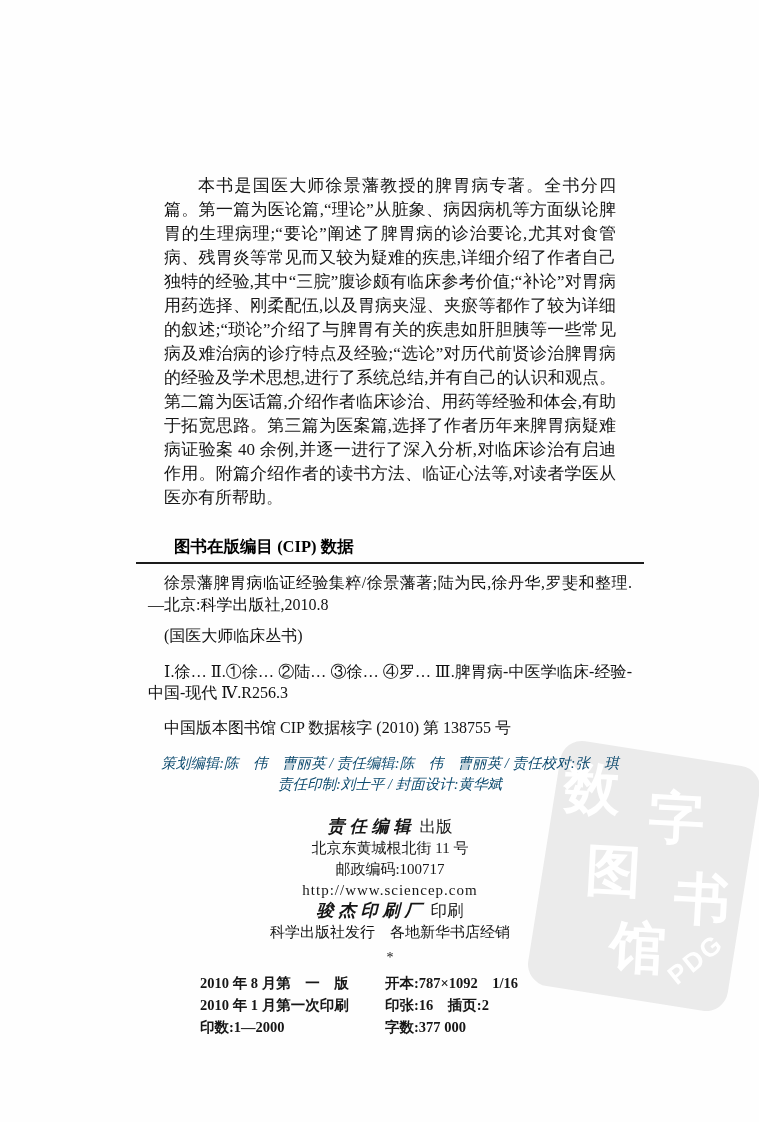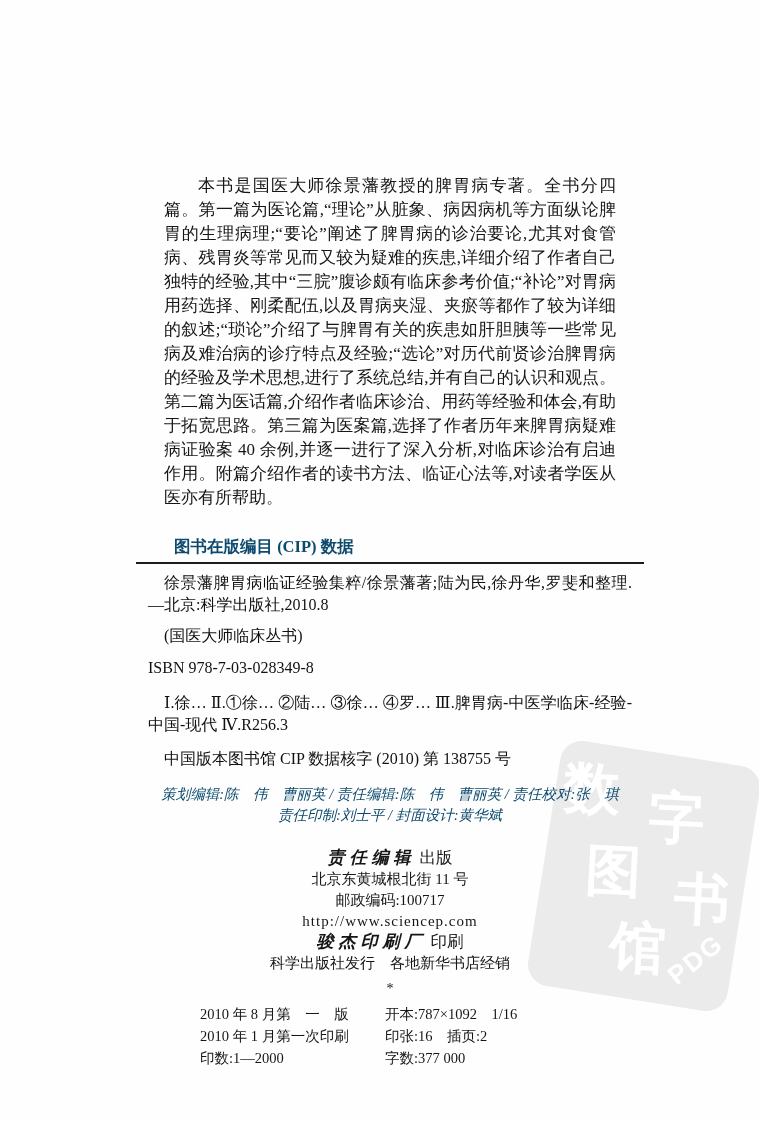--- a/index.html
+++ b/index.html
@@ -34,21 +34,21 @@
     text-indent: 2em;
     margin: 16px;
     color: #161616;
   }
   .cip { margin-top: 26px; }
   .cip-header {
     font-weight: 700;
     font-size: 16.5px;
     padding-left: 26px;
     margin: 0 0 4px 0;
-    color: #0c4a6e;
+    color: #000000;
   }
   .cip-rule {
     border: 0;
     border-top: 2px solid #1c1c1c;
     margin: 0 -12px 8px -12px;
   }
   .cip-line {
     font-size: 16px;
     line-height: 21.5px;
     margin: 0;
@@ -84,20 +84,21 @@
     letter-spacing: 5px;
     font-size: 17px;
   }
   .pub-line { font-size: 16.5px; }
   .website { letter-spacing: 1px; }
   .star { font-size: 14px; margin-top: 6px !important; margin-bottom: 4px !important; }
   .print-rows {
     margin-top: 0;
     font-size: 14.5px;
     line-height: 22px;
+    font-weight: bold;
   }
   .print-row {
     display: flex;
     text-align: left;
     padding-left: 52px;
   }
   .print-row .col-left  { width: 185px; }
   .print-row .col-right { flex: 1; }
   
   .stamp {
@@ -149,21 +150,20 @@
 
     <div class="intro">
       <p>本书是国医大师徐景藩教授的脾胃病专著。全书分四篇。第一篇为医论篇,“理论”从脏象、病因病机等方面纵论脾胃的生理病理;“要论”阐述了脾胃病的诊治要论,尤其对食管病、残胃炎等常见而又较为疑难的疾患,详细介绍了作者自己独特的经验,其中“三脘”腹诊颇有临床参考价值;“补论”对胃病用药选择、刚柔配伍,以及胃病夹湿、夹瘀等都作了较为详细的叙述;“琐论”介绍了与脾胃有关的疾患如肝胆胰等一些常见病及难治病的诊疗特点及经验;“选论”对历代前贤诊治脾胃病的经验及学术思想,进行了系统总结,并有自己的认识和观点。第二篇为医话篇,介绍作者临床诊治、用药等经验和体会,有助于拓宽思路。第三篇为医案篇,选择了作者历年来脾胃病疑难病证验案 40 余例,并逐一进行了深入分析,对临床诊治有启迪作用。附篇介绍作者的读书方法、临证心法等,对读者学医从医亦有所帮助。</p>
     </div>
 
     <div class="cip">
       <p class="cip-header">图书在版编目 (CIP) 数据</p>
       <hr class="cip-rule">
       <p class="cip-line hang">徐景藩脾胃病临证经验集粹/徐景藩著;陆为民,徐丹华,罗斐和整理.—北京:科学出版社,2010.8</p>
       <p class="cip-line hang cip-gap">(国医大师临床丛书)</p>
-      <p class="cip-line cip-gap">ISBN 978-7-03-028349-8</p>
       <p class="cip-line hang" style="margin-top:14px;">Ⅰ.徐… Ⅱ.①徐… ②陆… ③徐… ④罗… Ⅲ.脾胃病-中医学临床-经验-中国-现代 Ⅳ.R256.3</p>
       <p class="registry">中国版本图书馆 CIP 数据核字 (2010) 第 138755 号</p>
     </div>
 
     <div class="editors">
       <p>策划编辑:陈　伟　曹丽英 / 责任编辑:陈　伟　曹丽英 / 责任校对:张　琪</p>
       <p>责任印制:刘士平 / 封面设计:黄华斌</p>
     </div>
 
     <div class="colophon">

